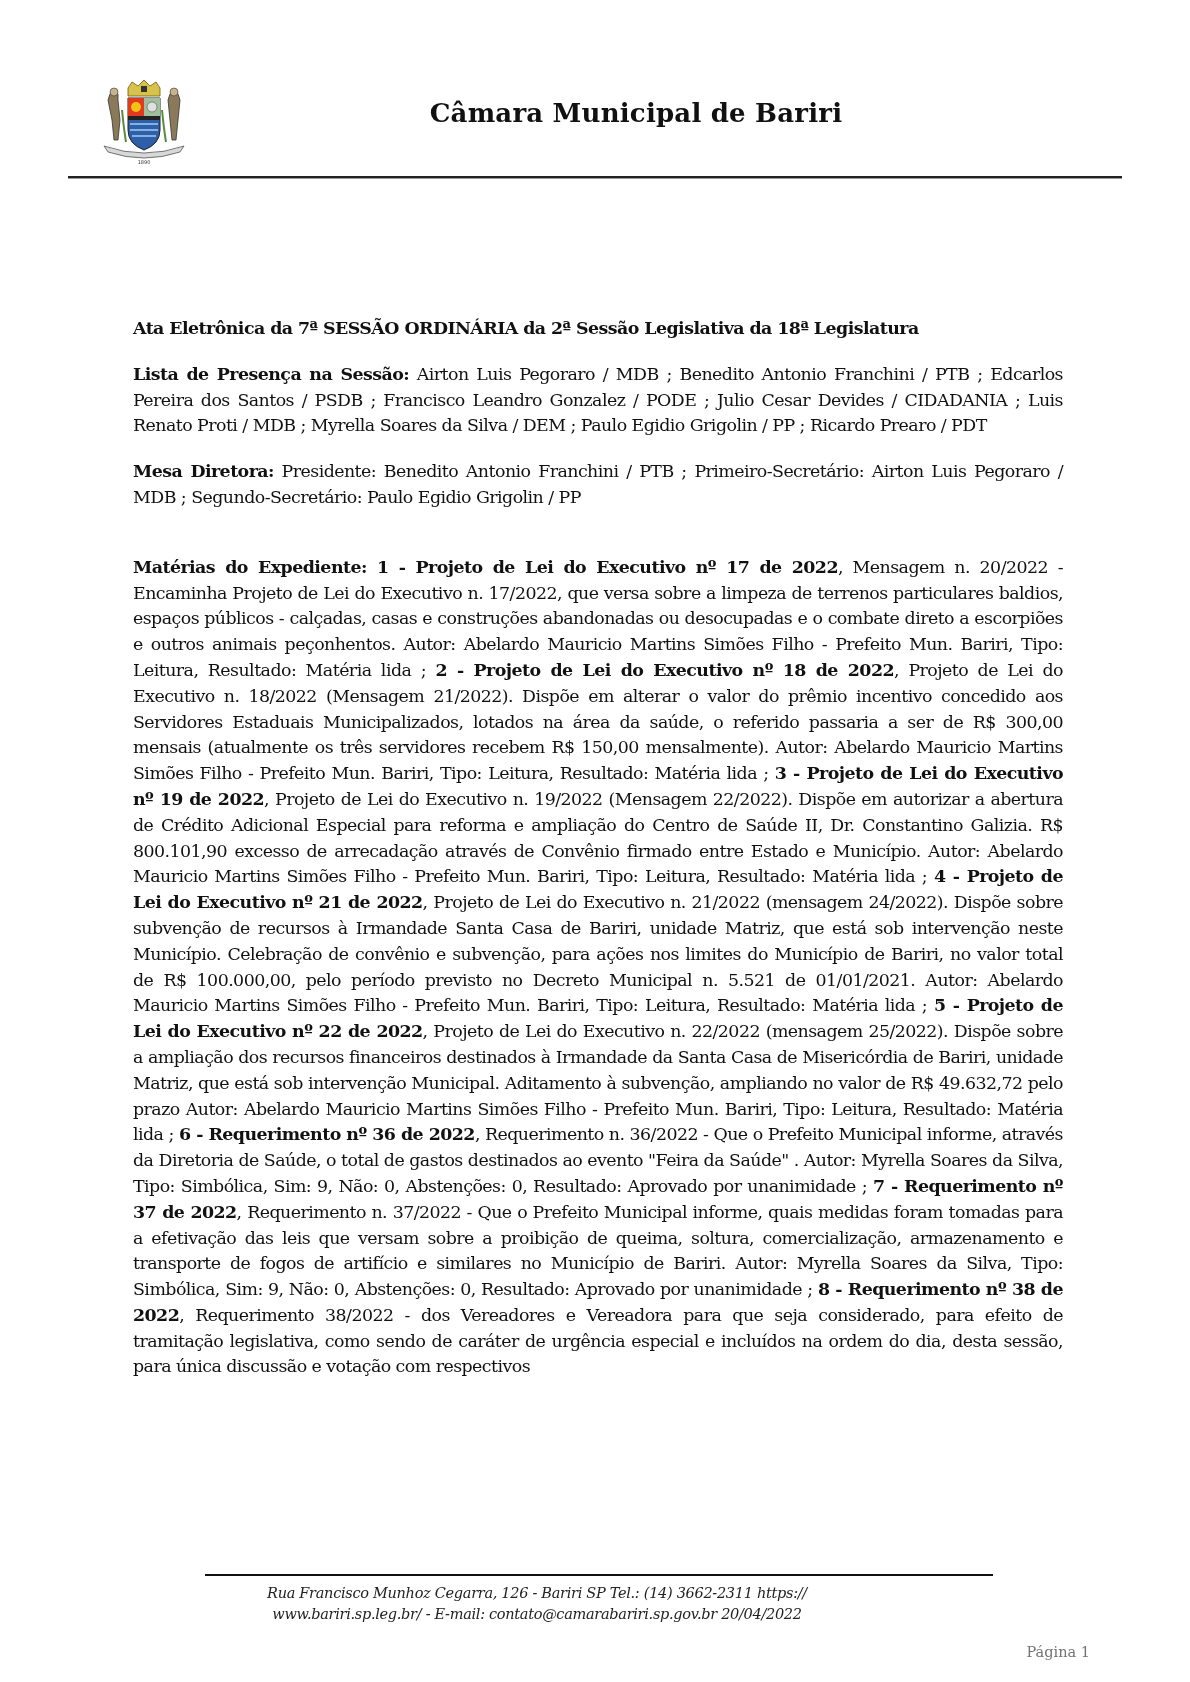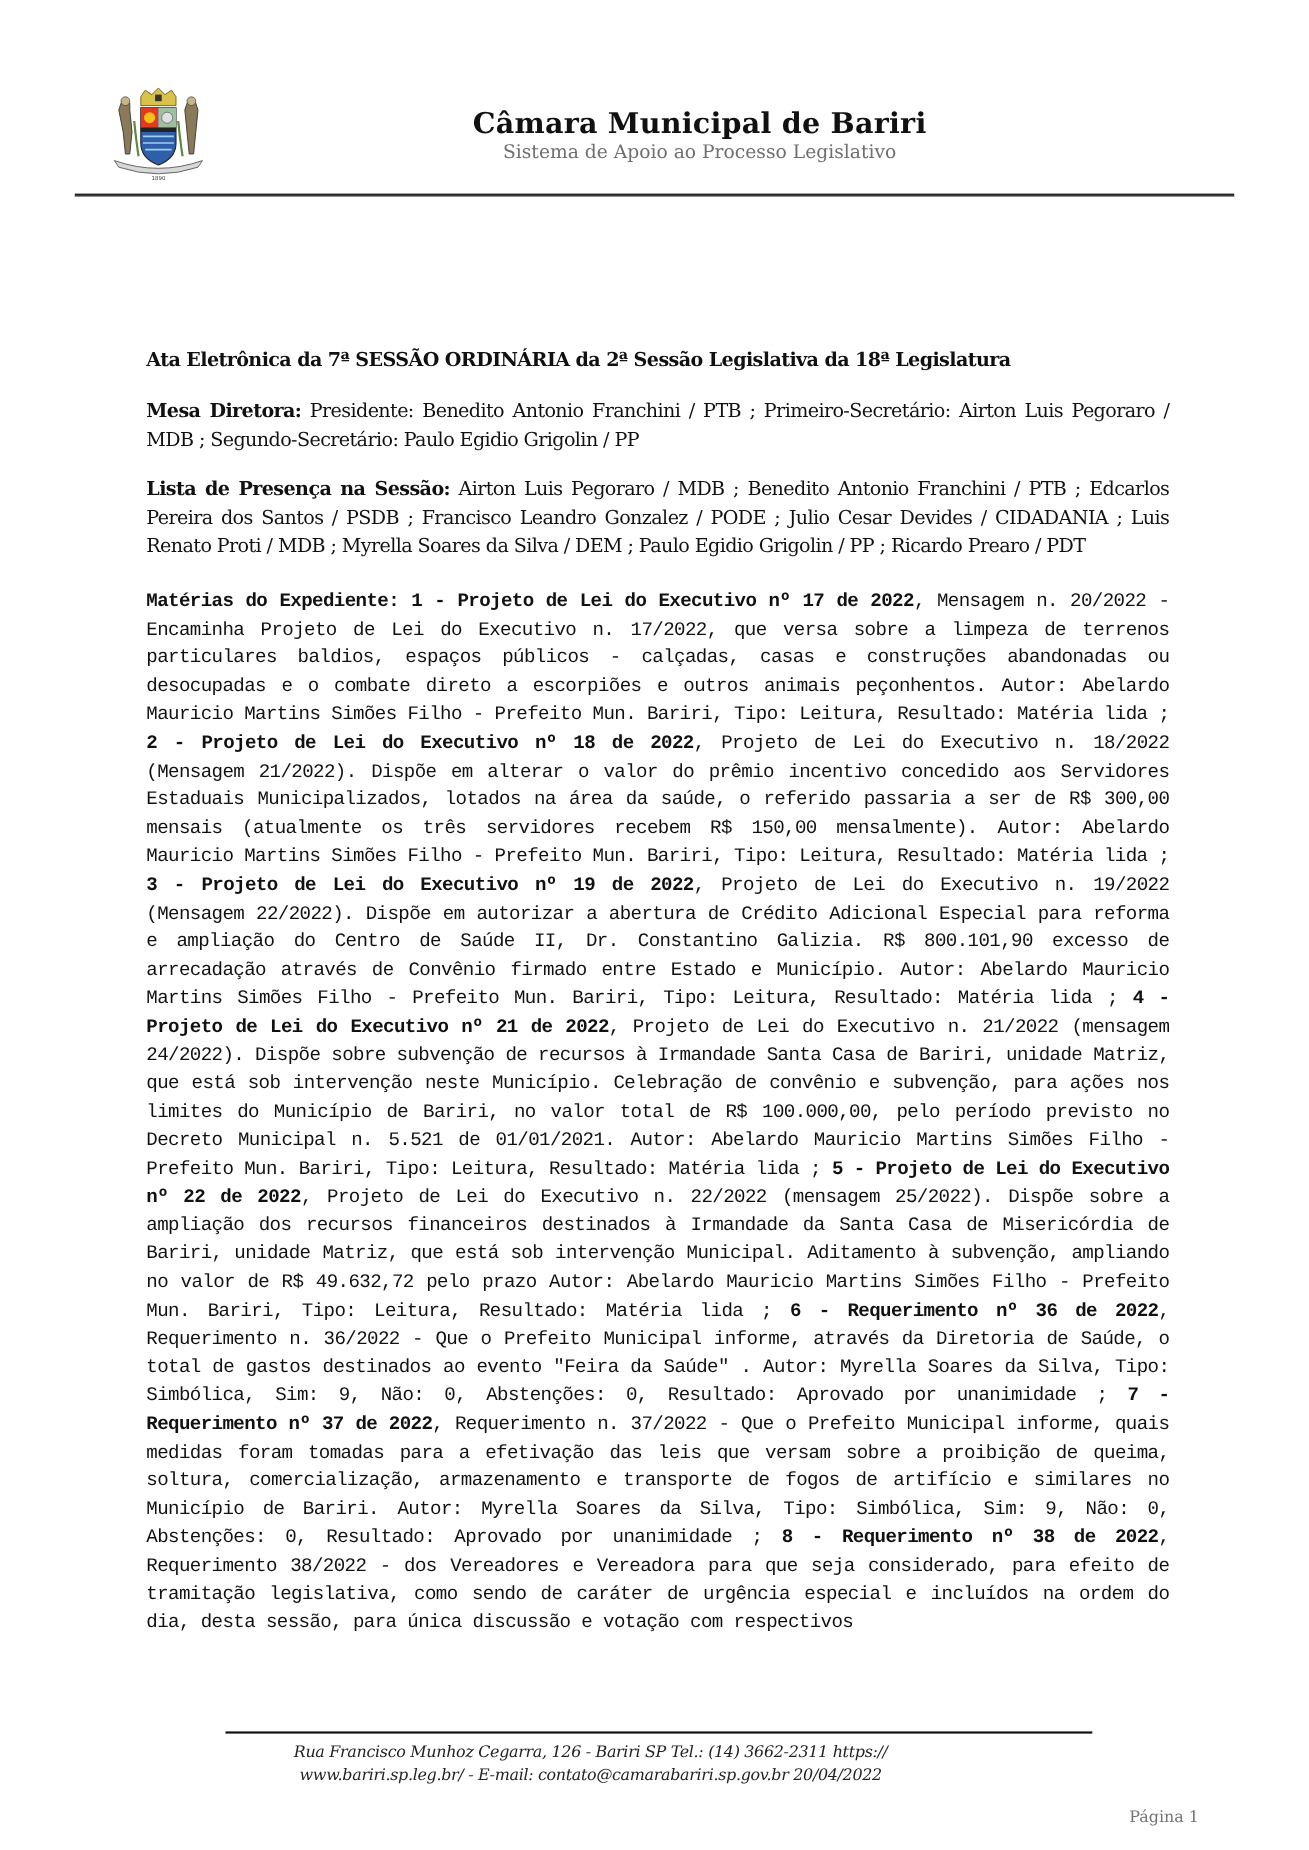--- a/index.html
+++ b/index.html
@@ -12,21 +12,21 @@
                       color: #111; line-height: 30px; letter-spacing: 0.2px; }
   .header-title .t2 { font-family: "DejaVu Serif", serif; font-size: 17px; color: #6e6e6e;
                       line-height: 22px; }
   .header-rule { position: absolute; left: 68px; top: 176px; width: 1054px; height: 2px;
                  background: #222; border-bottom: 1px solid #999; }
   .doc { position: absolute; left: 133px; top: 316px; width: 930px;
          font-family: "DejaVu Serif", serif; font-size: 17.4px; line-height: 25.8px;
          letter-spacing: -0.55px; word-spacing: 0px; color: #111; }
   .doc-title { text-align: left; font-weight: bold; margin: 0 0 20px 0; font-size: 17.4px; }
   .para { text-align: justify; margin: 0 0 20px 0; }
-  .para.gap { margin-top: 24px; font-family: Liberation Mono, monospace; }
+  .para.gap { margin-top: 44px; }
   b { font-weight: bold; }
   .footer-rule { position: absolute; left: 205px; top: 1574px; width: 788px; height: 2px; background: #111; }
   .footer-address { position: absolute; left: 0; width: 1074px; top: 1583px; text-align: center;
                     font-family: "DejaVu Serif", serif; font-style: italic; font-size: 14.5px;
                     line-height: 21px; color: #222; letter-spacing: -0.3px; }
   .page-date { position: absolute; left: 113px; top: 1732px; font-size: 14.5px; color: #222;
                font-family: "DejaVu Serif", serif; }
   .page-num { position: absolute; right: 100px; top: 1644px; font-size: 14.5px; color: #737373;
               font-family: "DejaVu Serif", serif; }
 </style>
@@ -51,31 +51,30 @@
   <path d="M74 14 Q78 8 82 14 L84 20 L82 40 L80 60 L76 60 L74 40 L72 20 Z" fill="#8a7a5a" stroke="#333" stroke-width="0.8"></path>
   <circle cx="78" cy="12" r="4" fill="#c9b48a" stroke="#333" stroke-width="0.6"></circle>
   <path d="M26 30 Q28 50 30 62 M66 30 Q68 50 70 62" stroke="#5a8a3a" stroke-width="2" fill="none"></path>
 
   <path d="M8 66 Q48 80 88 66 L84 72 Q48 84 12 72 Z" fill="#d8d8d8" stroke="#555" stroke-width="0.8"></path>
   <text x="48" y="84" font-size="5" text-anchor="middle" fill="#333" font-family="DejaVu Sans, sans-serif">1890</text>
 </svg>
 
 <div class="header-title">
   <div class="t1">Câmara Municipal de Bariri</div>
-  <div class="t2">Sistema de Apoio ao Processo Legislativo</div>
 </div>
 <div class="header-rule"></div>
 
 <div class="doc">
   <div class="doc-title">Ata Eletrônica da 7ª SESSÃO ORDINÁRIA da 2ª Sessão Legislativa da 18ª Legislatura</div>
 
 
+  <p class="para"><b>Lista de Presença na Sessão:</b><span> Airton Luis Pegoraro / MDB ; Benedito Antonio Franchini / PTB ; Edcarlos Pereira dos Santos / PSDB ; Francisco Leandro Gonzalez / PODE ; Julio Cesar Devides / CIDADANIA ; Luis Renato Proti / MDB ; Myrella Soares da Silva / DEM ; Paulo Egidio Grigolin / PP ; Ricardo Prearo / PDT</span></p>
+
   <p class="para"><b>Mesa Diretora:</b><span> Presidente: Benedito Antonio Franchini / PTB ; Primeiro-Secretário: Airton Luis Pegoraro / MDB ; Segundo-Secretário: Paulo Egidio Grigolin / PP</span></p>
-
-  <p class="para"><b>Lista de Presença na Sessão:</b><span> Airton Luis Pegoraro / MDB ; Benedito Antonio Franchini / PTB ; Edcarlos Pereira dos Santos / PSDB ; Francisco Leandro Gonzalez / PODE ; Julio Cesar Devides / CIDADANIA ; Luis Renato Proti / MDB ; Myrella Soares da Silva / DEM ; Paulo Egidio Grigolin / PP ; Ricardo Prearo / PDT</span></p>
 
   <p class="para gap"><b>Matérias do Expediente:</b><b> 1 - Projeto de Lei do Executivo nº 17 de 2022</b><span>, Mensagem n. 20/2022 - Encaminha Projeto de Lei do Executivo n. 17/2022, que versa sobre a limpeza de terrenos particulares baldios, espaços públicos - calçadas, casas e construções abandonadas ou desocupadas e o combate direto a escorpiões e outros animais peçonhentos. Autor: Abelardo Mauricio Martins Simões Filho - Prefeito Mun. Bariri, Tipo: Leitura, Resultado: Matéria lida ; </span><b>2 - Projeto de Lei do Executivo nº 18 de 2022</b><span>, Projeto de Lei do Executivo n. 18/2022 (Mensagem 21/2022). Dispõe em alterar o valor do prêmio incentivo concedido aos Servidores Estaduais Municipalizados, lotados na área da saúde, o referido passaria a ser de R$ 300,00 mensais (atualmente os três servidores recebem R$ 150,00 mensalmente). Autor: Abelardo Mauricio Martins Simões Filho - Prefeito Mun. Bariri, Tipo: Leitura, Resultado: Matéria lida ; </span><b>3 - Projeto de Lei do Executivo nº 19 de 2022</b><span>, Projeto de Lei do Executivo n. 19/2022 (Mensagem 22/2022). Dispõe em autorizar a abertura de Crédito Adicional Especial para reforma e ampliação do Centro de Saúde II, Dr. Constantino Galizia. R$ 800.101,90 excesso de arrecadação através de Convênio firmado entre Estado e Município. Autor: Abelardo Mauricio Martins Simões Filho - Prefeito Mun. Bariri, Tipo: Leitura, Resultado: Matéria lida ; </span><b>4 - Projeto de Lei do Executivo nº 21 de 2022</b><span>, Projeto de Lei do Executivo n. 21/2022 (mensagem 24/2022). Dispõe sobre subvenção de recursos à Irmandade Santa Casa de Bariri, unidade Matriz, que está sob intervenção neste Município. Celebração de convênio e subvenção, para ações nos limites do Município de Bariri, no valor total de R$ 100.000,00, pelo período previsto no Decreto Municipal n. 5.521 de 01/01/2021. Autor: Abelardo Mauricio Martins Simões Filho - Prefeito Mun. Bariri, Tipo: Leitura, Resultado: Matéria lida ; </span><b>5 - Projeto de Lei do Executivo nº 22 de 2022</b><span>, Projeto de Lei do Executivo n. 22/2022 (mensagem 25/2022). Dispõe sobre a ampliação dos recursos financeiros destinados à Irmandade da Santa Casa de Misericórdia de Bariri, unidade Matriz, que está sob intervenção Municipal. Aditamento à subvenção, ampliando no valor de R$ 49.632,72 pelo prazo Autor: Abelardo Mauricio Martins Simões Filho - Prefeito Mun. Bariri, Tipo: Leitura, Resultado: Matéria lida ; </span><b>6 - Requerimento nº 36 de 2022</b><span>, Requerimento n. 36/2022 - Que o Prefeito Municipal informe, através da Diretoria de Saúde, o total de gastos destinados ao evento "Feira da Saúde" . Autor: Myrella Soares da Silva, Tipo: Simbólica, Sim: 9, Não: 0, Abstenções: 0, Resultado: Aprovado por unanimidade ; </span><b>7 - Requerimento nº 37 de 2022</b><span>, Requerimento n. 37/2022 - Que o Prefeito Municipal informe, quais medidas foram tomadas para a efetivação das leis que versam sobre a proibição de queima, soltura, comercialização, armazenamento e transporte de fogos de artifício e similares no Município de Bariri. Autor: Myrella Soares da Silva, Tipo: Simbólica, Sim: 9, Não: 0, Abstenções: 0, Resultado: Aprovado por unanimidade ; </span><b>8 - Requerimento nº 38 de 2022</b><span>, Requerimento 38/2022 - dos Vereadores e Vereadora para que seja considerado, para efeito de tramitação legislativa, como sendo de caráter de urgência especial e incluídos na ordem do dia, desta sessão, para única discussão e votação com respectivos</span></p>
 </div>
 
 <div class="footer-rule"></div>
 <div class="footer-address">
   <div>Rua Francisco Munhoz Cegarra, 126 - Bariri SP Tel.: (14) 3662-2311 https://</div>
   <div>www.bariri.sp.leg.br/ - E-mail: contato@camarabariri.sp.gov.br 20/04/2022</div>
 </div>
 <div class="page-date">20/04/2022</div>

